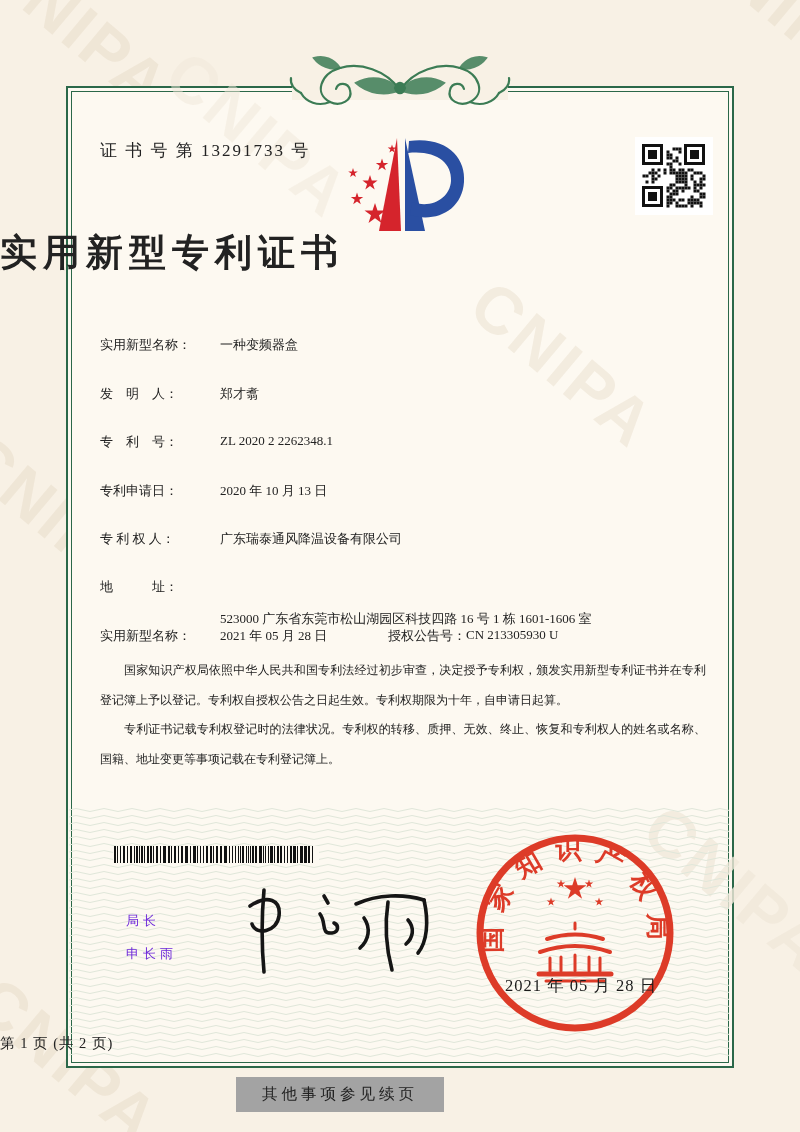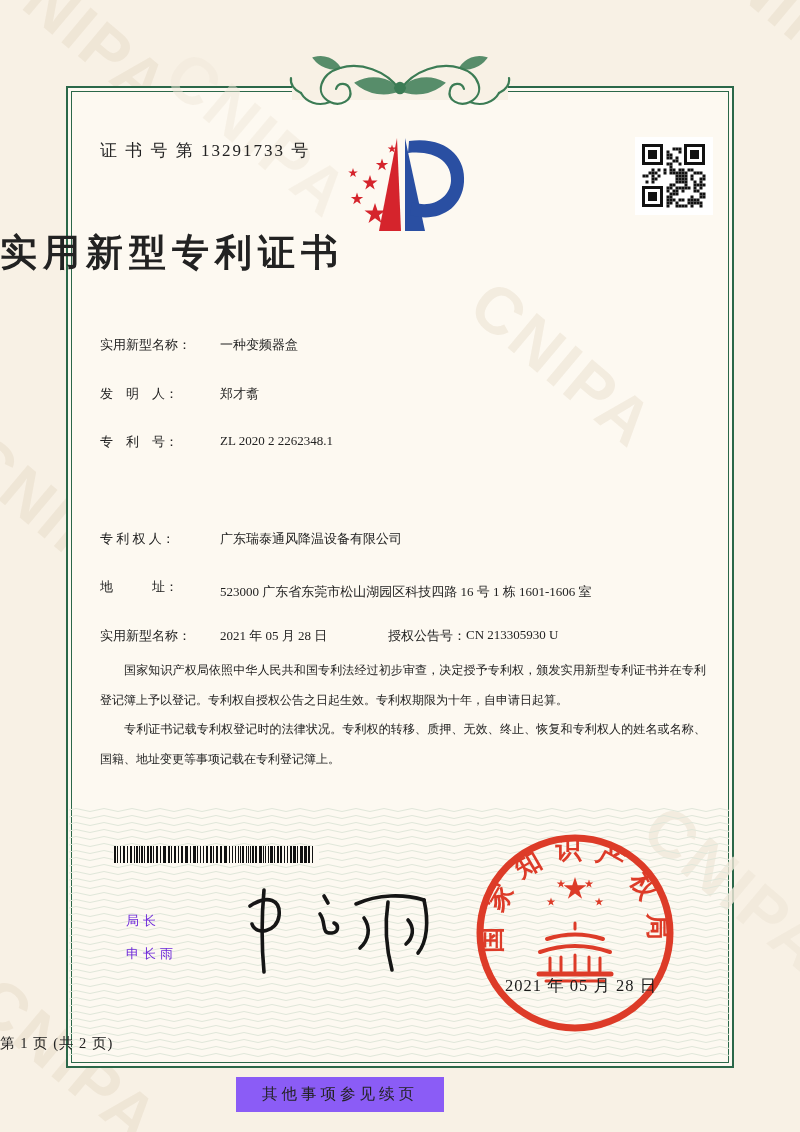--- a/index.html
+++ b/index.html
@@ -17,36 +17,36 @@
   .cert-no{position:absolute;left:100px;top:139px;font-size:17px;letter-spacing:2px;}
   .logo{position:absolute;left:333px;top:134px;}
   .qr-box{position:absolute;left:635px;top:137px;width:78px;height:78px;background:#fff;
         display:flex;align-items:center;justify-content:center;}
   .doc-title{position:absolute;left:0;top:228px;width:800px;
         font-size:37px;font-weight:bold;letter-spacing:6px;}
   .row{position:absolute;left:100px;font-size:13px;white-space:nowrap;}
   .lbl{display:inline-block;width:120px;white-space:nowrap;vertical-align:top;}
   .val{vertical-align:top;}
   .addr-val{display:inline-block;width:448px;white-space:normal;word-break:break-all;
-        line-height:27px;vertical-align:top;}
+        line-height:27px;vertical-align:top;margin-top:27px;}
   .pair2{position:absolute;left:288px;top:0;white-space:nowrap;}
   .paras{position:absolute;left:100px;top:656px;width:606px;font-size:12px;
         line-height:29.5px;text-align:justify;}
   .paras p{margin:0;text-indent:2em;}
   .barcode{position:absolute;left:113px;top:846px;height:17px;z-index:4;}
   .seal-wrap{position:absolute;left:469px;top:827px;z-index:4;}
   .seal-date{position:absolute;left:505px;top:975px;font-size:16.5px;letter-spacing:1px;
         color:#1b1b1b;z-index:5;}
   .director{position:absolute;left:126px;font-size:13px;letter-spacing:4px;
         font-family:"Liberation Sans","DejaVu Sans",sans-serif;color:#6d28d9;z-index:4;}
   .sig{position:absolute;left:228px;top:882px;z-index:4;}
   .page-info{position:absolute;left:0;top:1034px;width:800px;text-align:left;
         font-size:14.5px;letter-spacing:1px;z-index:4;}
   .cont-note{position:absolute;left:50%;transform:translateX(-50%);top:1077px;
-        background:#8b5cf6;padding:7px 26px;font-size:15.5px;letter-spacing:4px;z-index:4;}
+        background:#a3a3a3;padding:7px 26px;font-size:15.5px;letter-spacing:4px;z-index:4;}
   .ornament{position:absolute;left:278px;top:52px;z-index:4;}
 </style>
 </head>
 <body>
 
 <div class="page">
 
   <div class="watermark" style="left:-30px;top:-12px;">CNIPA</div>
   <div class="watermark" style="left:676px;top:-34px;">CNIPA</div>
   <div class="watermark" style="left:-54px;top:478px;">CNIPA</div>
@@ -278,20 +278,23 @@
 
     <div class="row" style="top:336px">
       <span class="lbl">实用新型名称：</span><span class="val">一种变频器盒</span>
     </div>
     <div class="row" style="top:385px">
       <span class="lbl">发　明　人：</span><span class="val">郑才翥</span>
     </div>
     <div class="row" style="top:433px">
       <span class="lbl">专　利　号：</span><span class="val">ZL 2020 2 2262348.1</span>
     </div>
+    <div class="row" style="top:482px">
+      <span class="lbl">专利申请日：</span><span class="val">2020 年 10 月 13 日</span>
+    </div>
     <div class="row" style="top:530px">
       <span class="lbl">专 利 权 人：</span><span class="val">广东瑞泰通风降温设备有限公司</span>
     </div>
     <div class="row" style="top:578px">
       <span class="lbl">地　　　址：</span><span class="addr-val">523000 广东省东莞市松山湖园区科技四路 16 号 1 栋 1601-1606 室</span>
     </div>
     <div class="row" style="top:627px">
       <span class="lbl">实用新型名称：</span><span class="val">2021 年 05 月 28 日</span>
       <span class="pair2">
         <span>授权公告号：</span><span class="val">CN 213305930 U</span>

